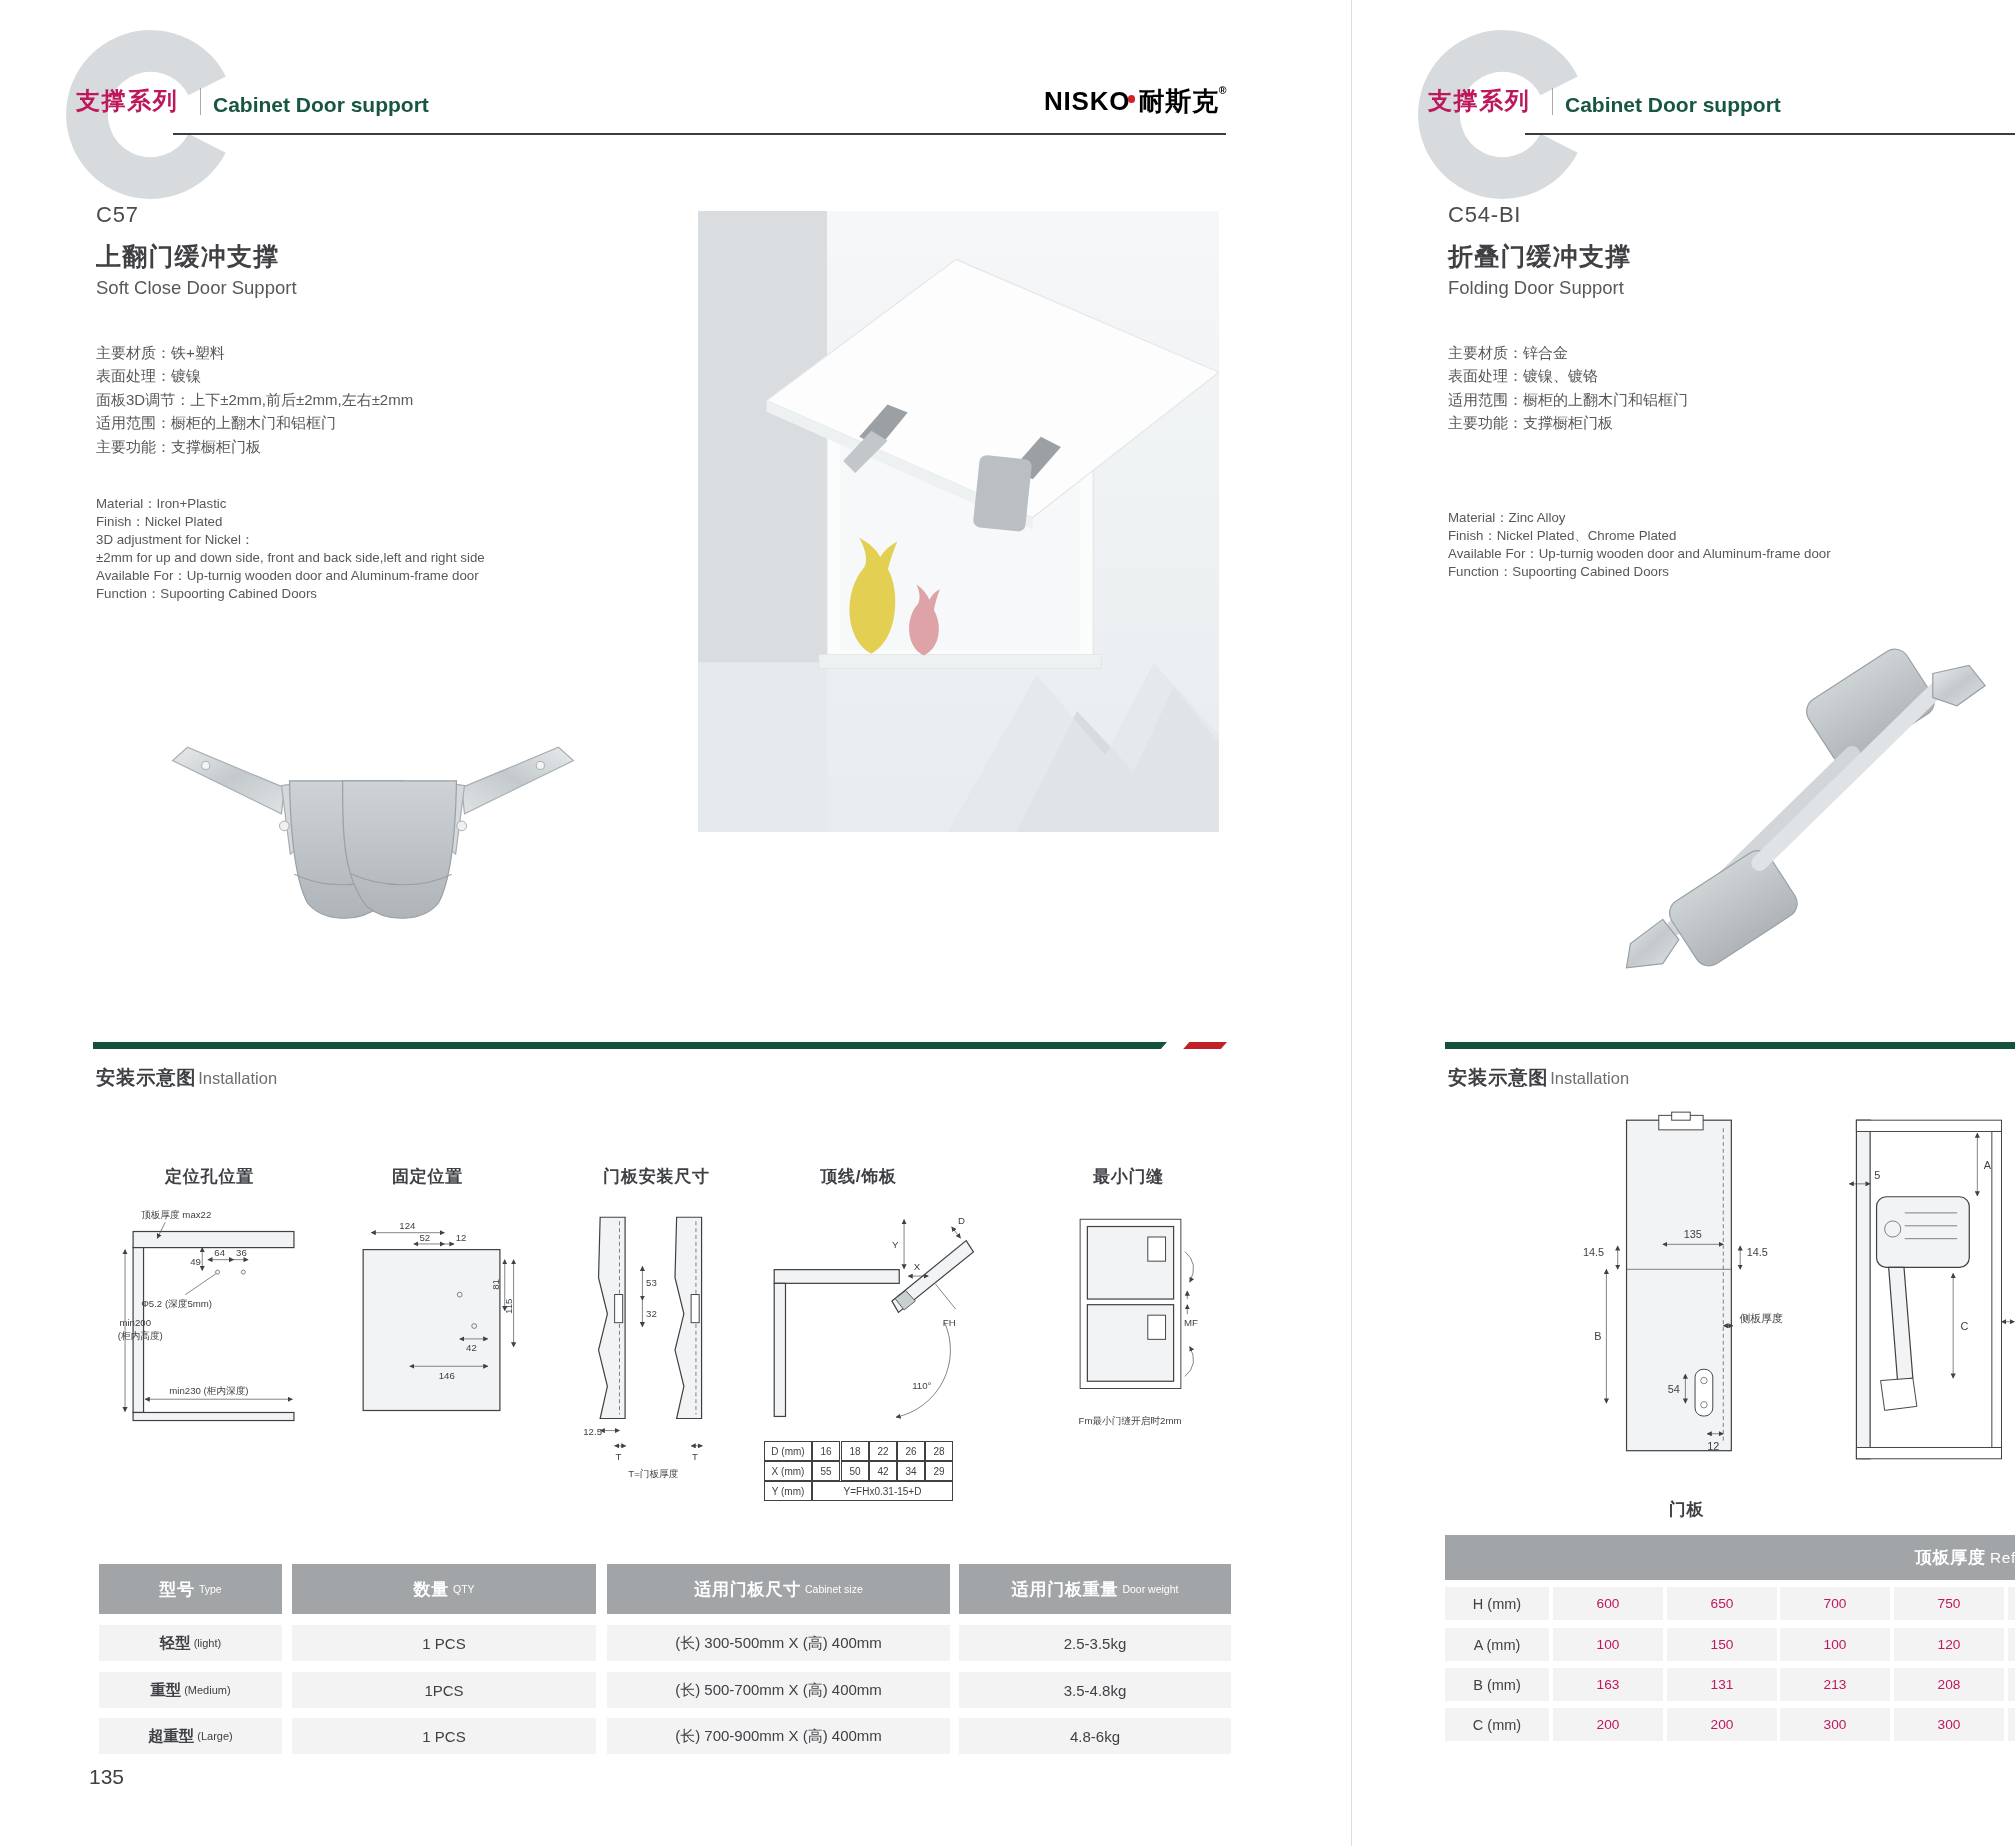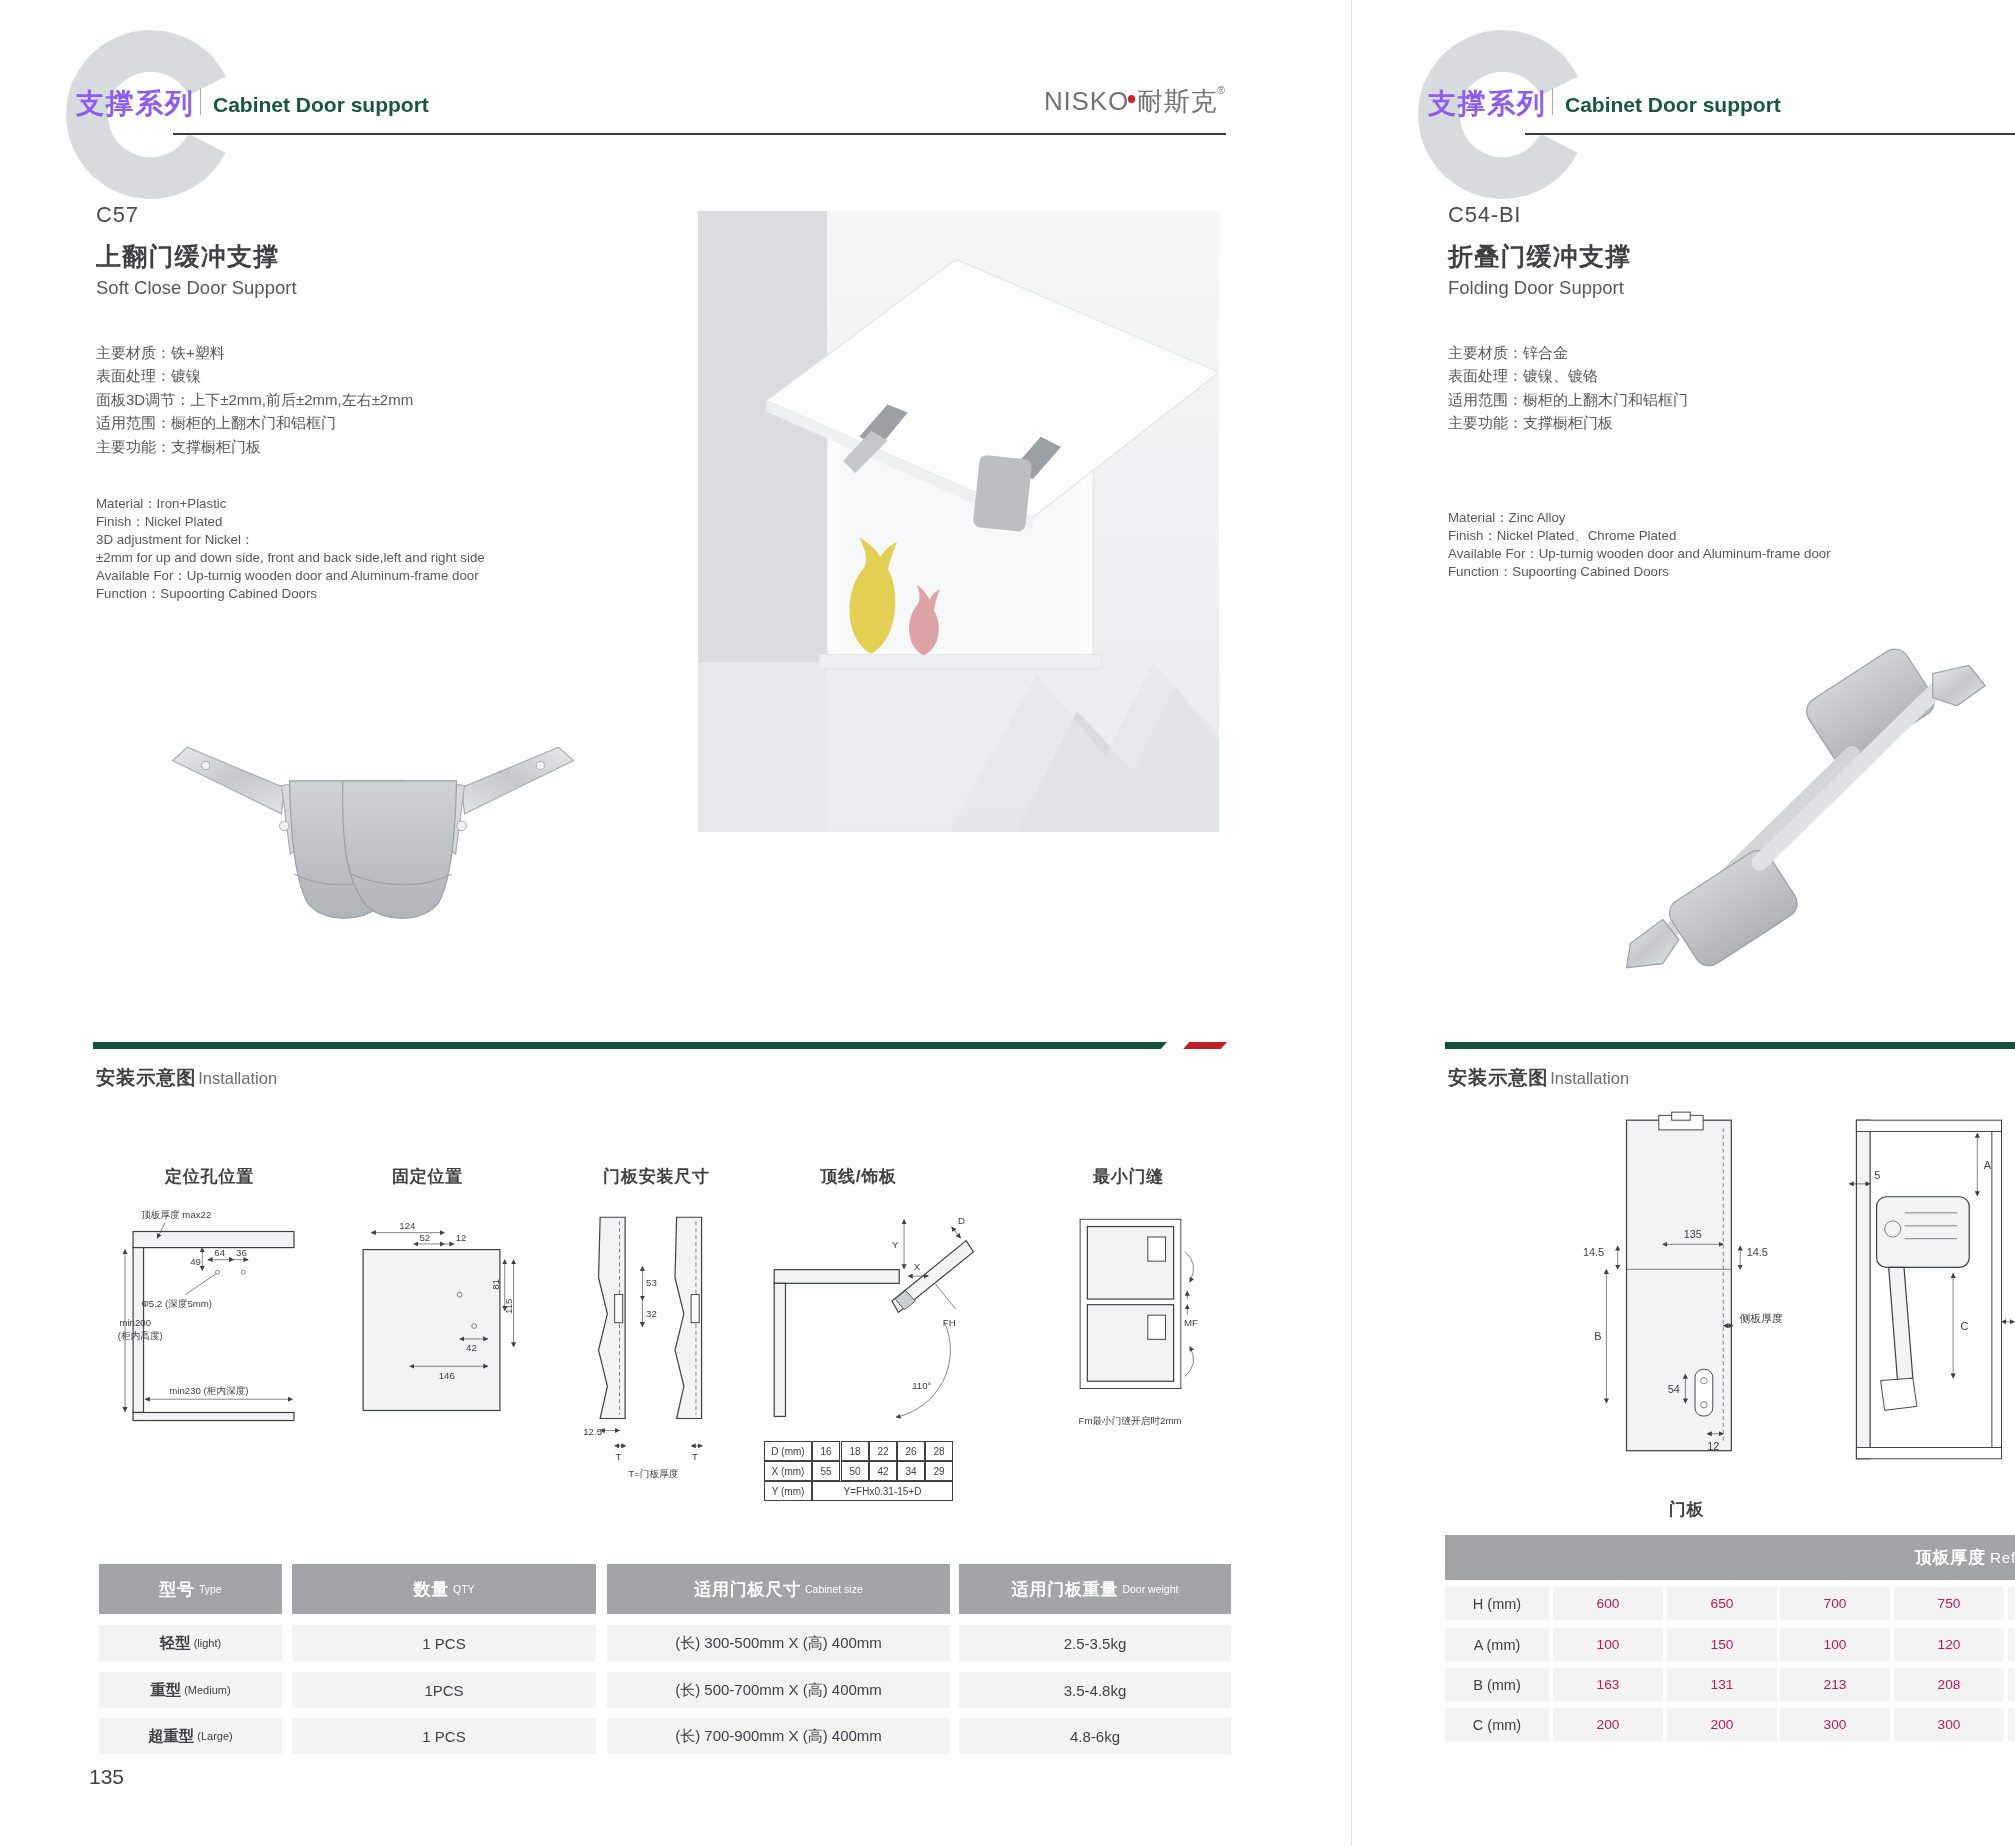--- a/index.html
+++ b/index.html
@@ -1,25 +1,25 @@
 <!DOCTYPE html>
 <html style="font-size:6.4px"><head>
 <meta charset="utf-8">
 <style>
   html,body{margin:0;padding:0;background:#ffffff;}
   body{width:2703px;height:1847px;position:relative;overflow:hidden;
        font-family:"Liberation Sans","DejaVu Sans",sans-serif;color:#4a4b4e;}
   .abs{position:absolute;}
   .pg{position:absolute;top:0;width:1352px;height:1847px;}
   
-  .series-cn{font-size:28px;font-weight:700;color:#8b5cf6;letter-spacing:1.6px;text-align:center;}
+  .series-cn{font-size:24px;font-weight:700;color:#be185d;letter-spacing:1.6px;text-align:center;}
   .series-en{font-size:21px;font-weight:700;color:#175640;}
   .hdr-sep{width:1.2px;height:26.6px;background:#a9abad;}
   .hdr-line{height:2px;background:#3b3c3e;}
-  .logo{font-size:26px;font-weight:400;color:#737373;letter-spacing:0.8px;white-space:nowrap;}
+  .logo{font-size:26px;font-weight:700;color:#000000;letter-spacing:0.8px;white-space:nowrap;}
   .logo .reg{font-size:10.5px;vertical-align:top;}
   .logo-dot{position:absolute;width:7.3px;height:7.3px;border-radius:50%;background:#d42027;}
   
   .model{font-size:22px;color:#4a4b4e;letter-spacing:0.8px;}
   .title-cn{font-size:25px;font-weight:700;color:#3f4043;letter-spacing:1.2px;}
   .title-en{font-size:18.5px;color:#57585b;}
   .specs-cn div{font-size:15px;color:#57585b;line-height:23.4px;}
   .specs-en div{font-size:13.3px;color:#57585b;line-height:18px;}
   
   .bar-green{height:7.3px;background:#15523c;clip-path:polygon(0 0,100% 0,calc(100% - 6.4px) 100%,0 100%);}

